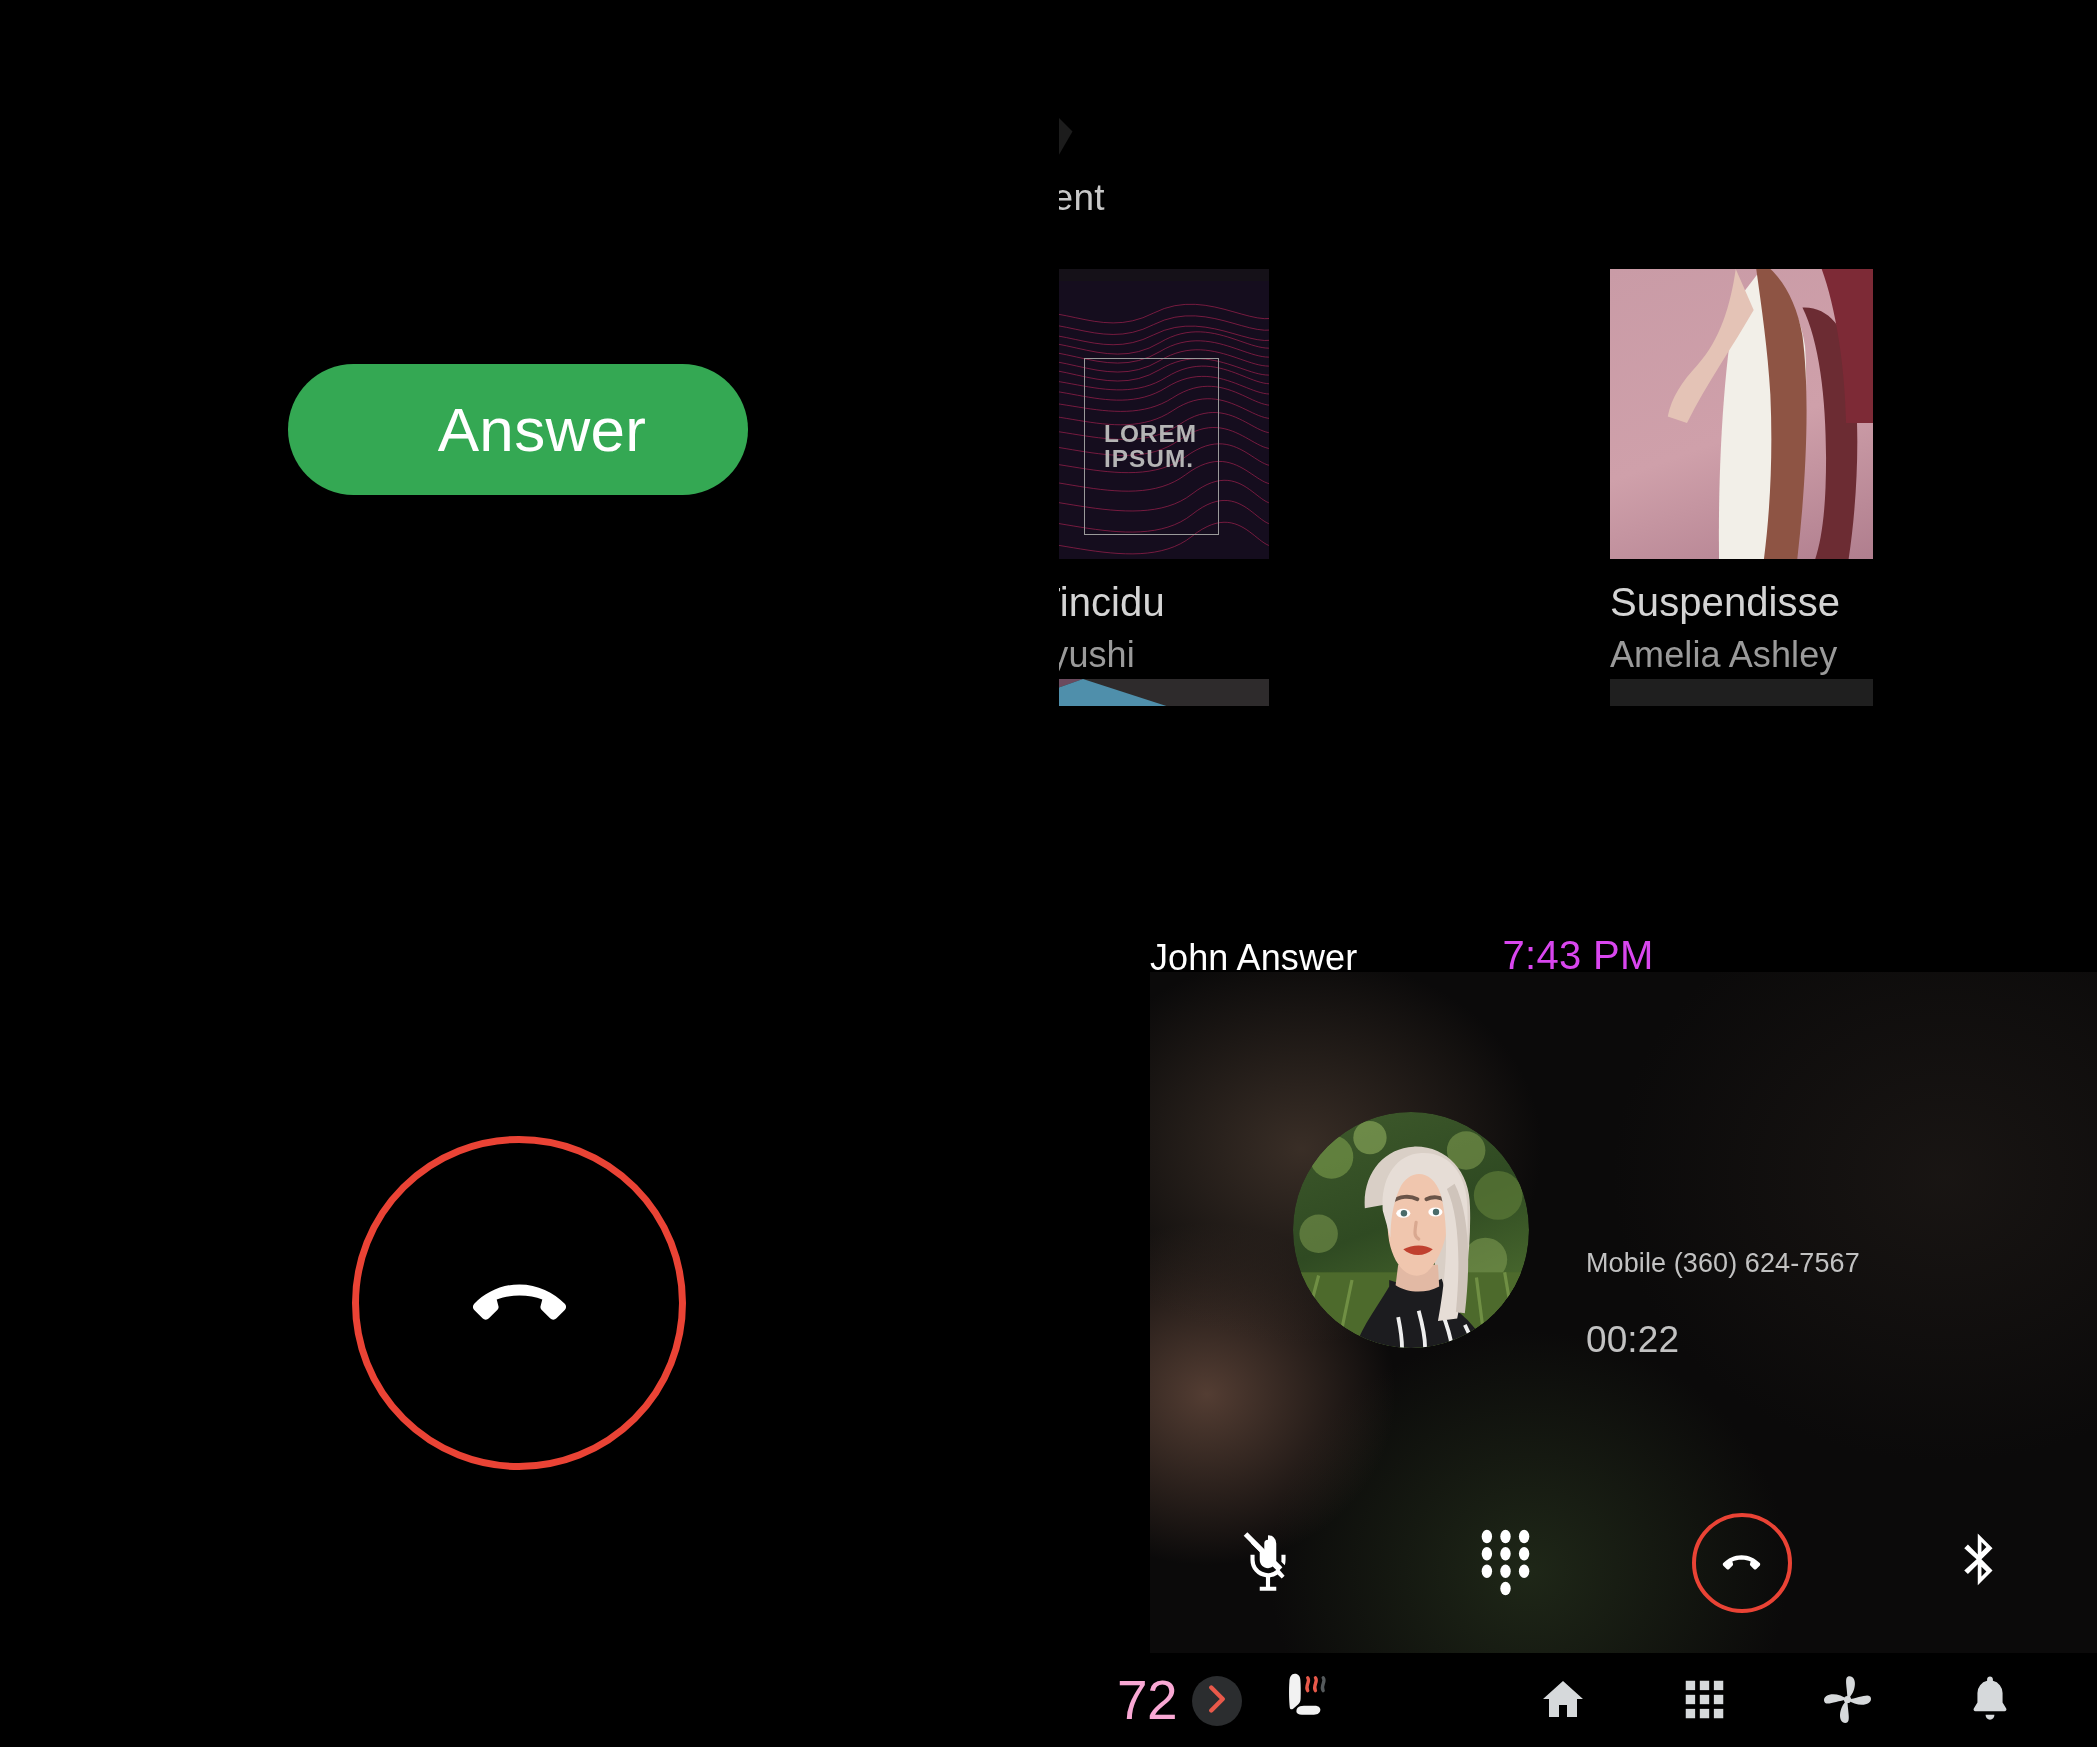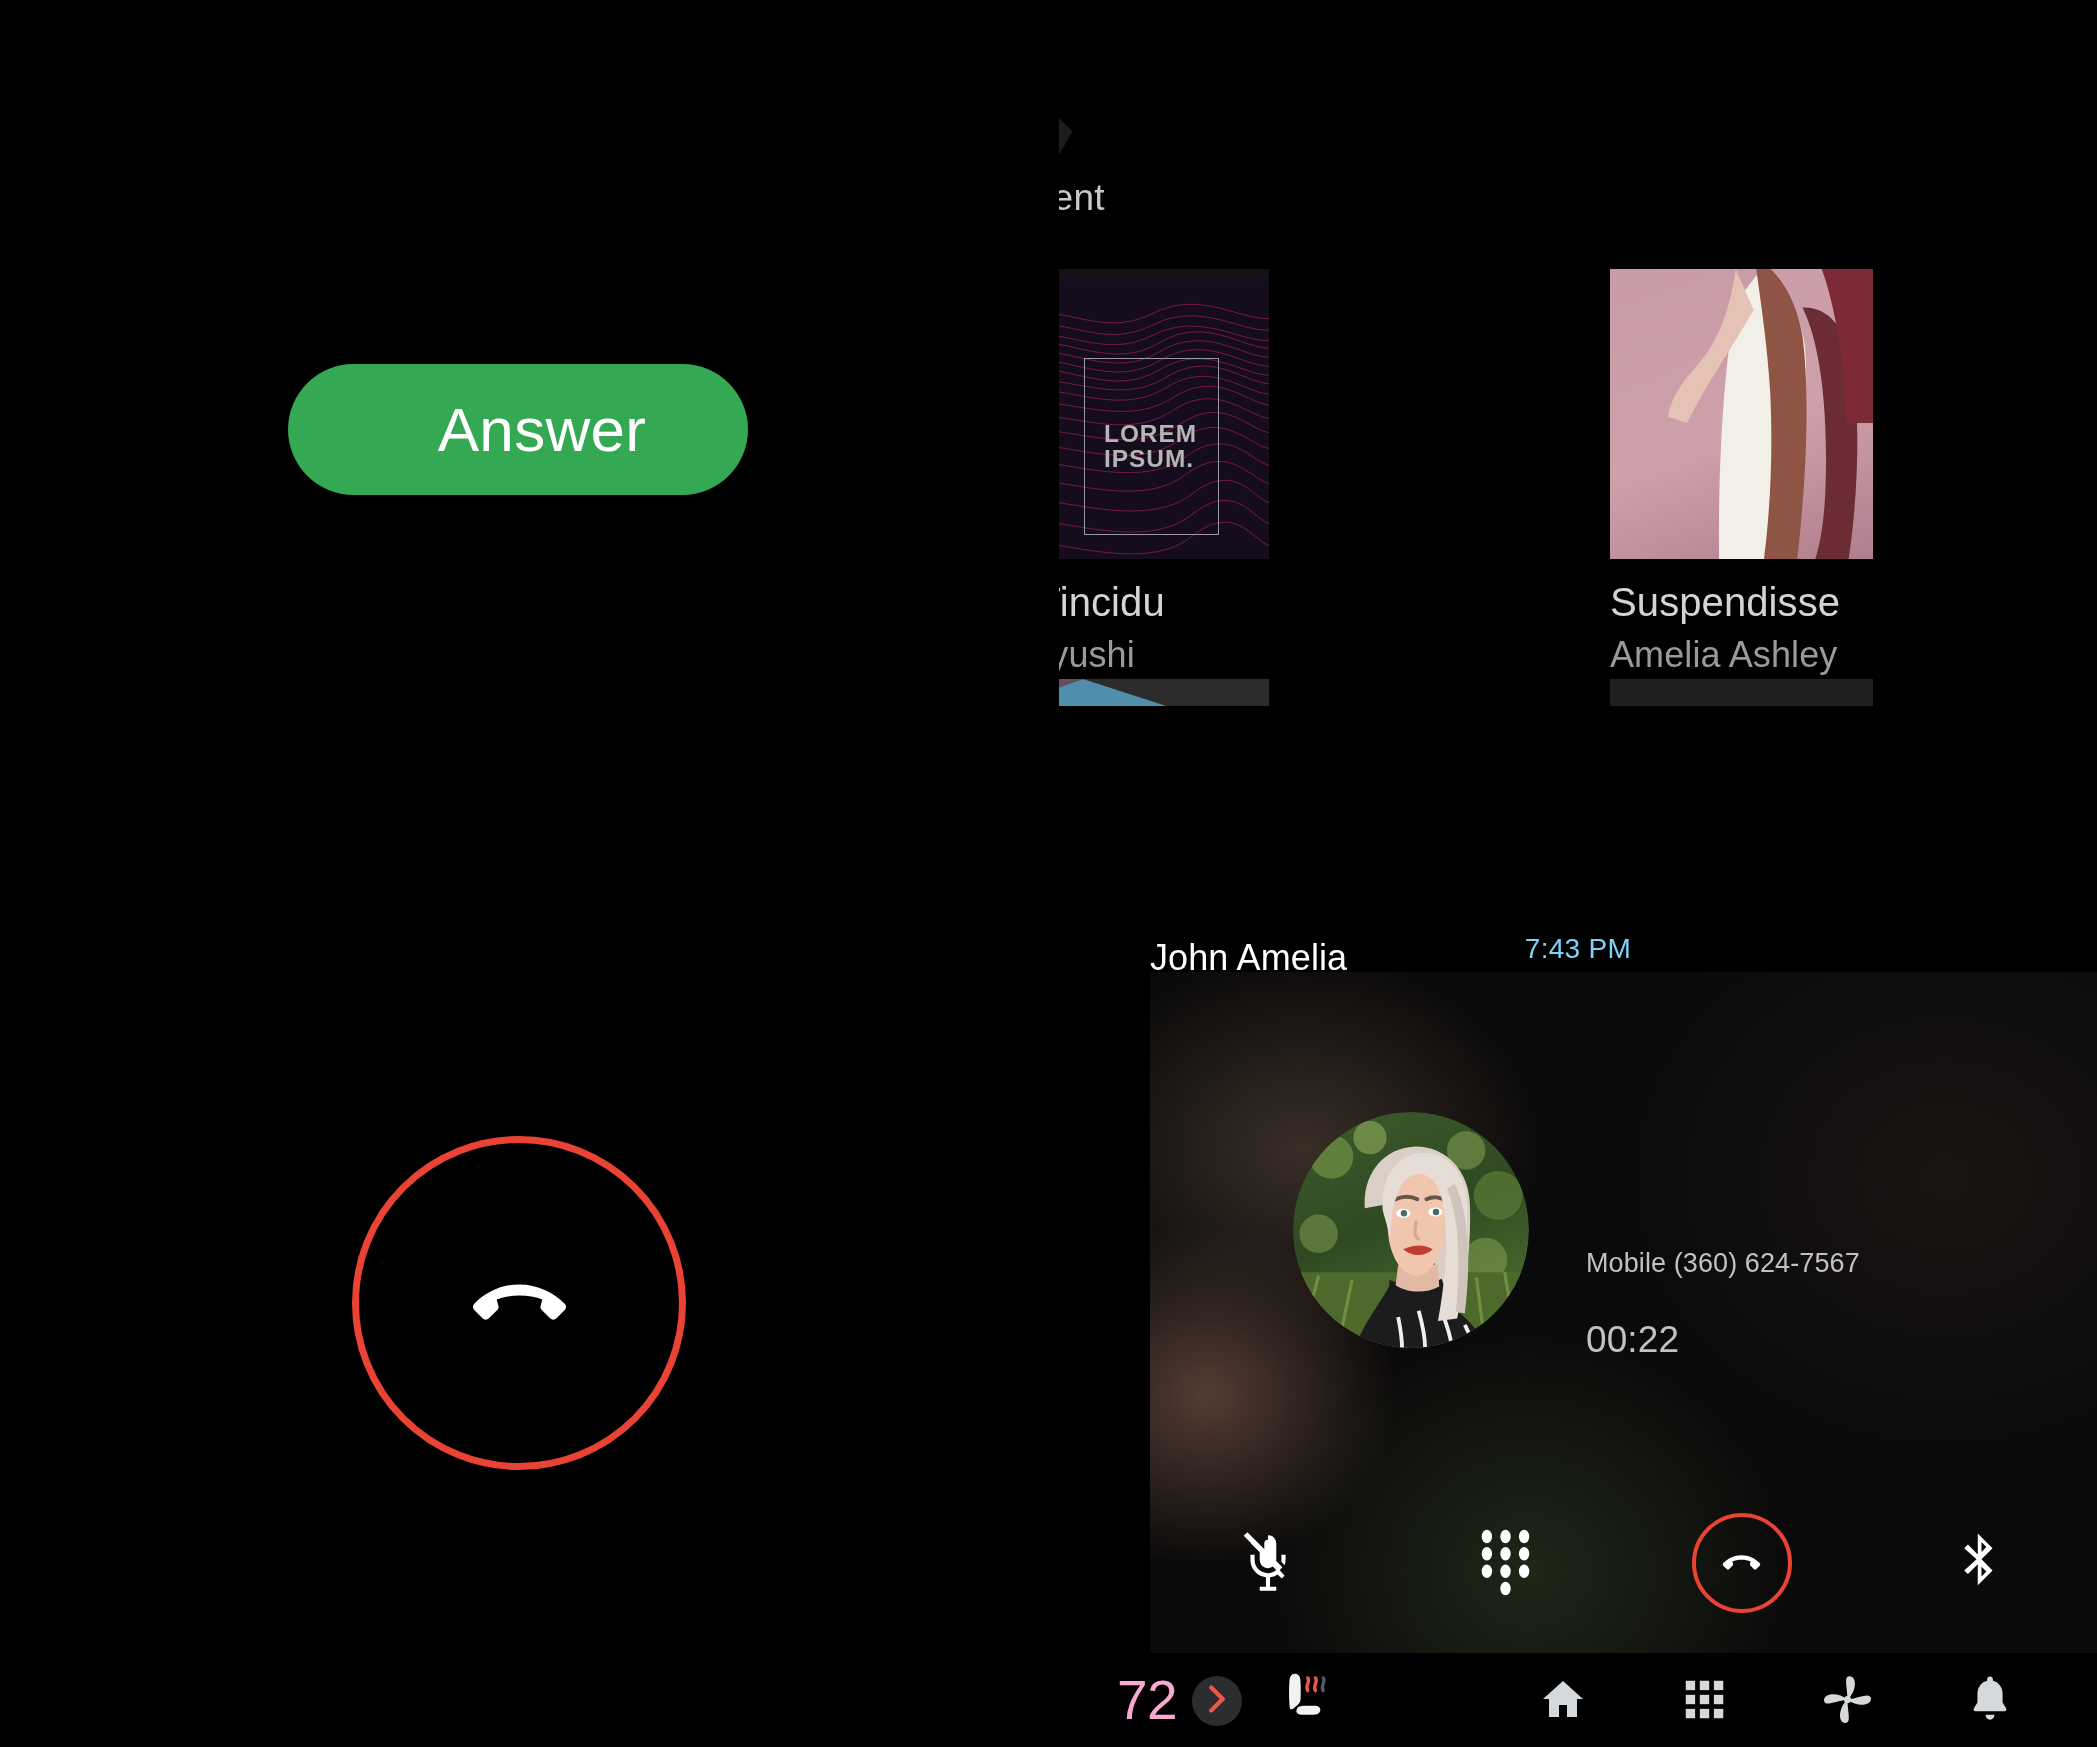--- a/index.html
+++ b/index.html
@@ -91,21 +91,21 @@
   
   .photo2 { position:absolute; inset:0; background:linear-gradient(160deg,#c99ba6 0%, #cfa0aa 55%, #b07e8e 100%); }
 
   
   #driver-name {
     position:absolute; left:91px; top:937px;
     color:#fff; font-size:36px; letter-spacing:0.1px;
   }
   #clock {
     position:absolute; left:0; top:933px; width:1038px;
-    text-align:center; color:#7dd3fc; font-size:28px; letter-spacing:0.3px;
+    text-align:center; color:#d946ef; font-size:40px; letter-spacing:0.3px;
   }
 
   
   #call-card {
     position:absolute; left:91px; top:972px; width:947px; height:681px;
     overflow:hidden;
     background:
       radial-gradient(ellipse 334px 270px at 16% 26%, rgba(60,48,40,0.95) 0%, rgba(20,16,14,0.0) 72%),
       radial-gradient(ellipse 270px 244px at 6% 62%, rgba(96,70,58,0.85) 0%, rgba(20,16,14,0.0) 70%),
       radial-gradient(ellipse 360px 334px at 40% 88%, rgba(34,44,26,0.85) 0%, rgba(10,12,8,0.0) 72%),
@@ -245,21 +245,21 @@
               <path d="M330 0 C 352 60, 366 150, 368 240 L 410 240 L 410 0 Z" fill="#7d2a36"></path>
             </svg>
           </div>
         </div>
         <div class="c-title">Suspendisse</div>
         <div class="c-sub">Amelia Ashley</div>
         <div class="strip" style="background:#1f1f1f"></div>
       </div>
     </div>
 
-    <div id="driver-name">John Amelia</div>
+    <div id="driver-name">John Answer</div>
     <div id="clock">7:43 PM</div>
 
     <div id="call-card">
 
       <div id="call-avatar">
         <svg viewBox="0 0 368 368" width="236" height="236" aria-hidden="true">
           <defs>
             <clipPath id="avClip">
                 <circle cx="184" cy="184" r="184"></circle>
               </clipPath>

